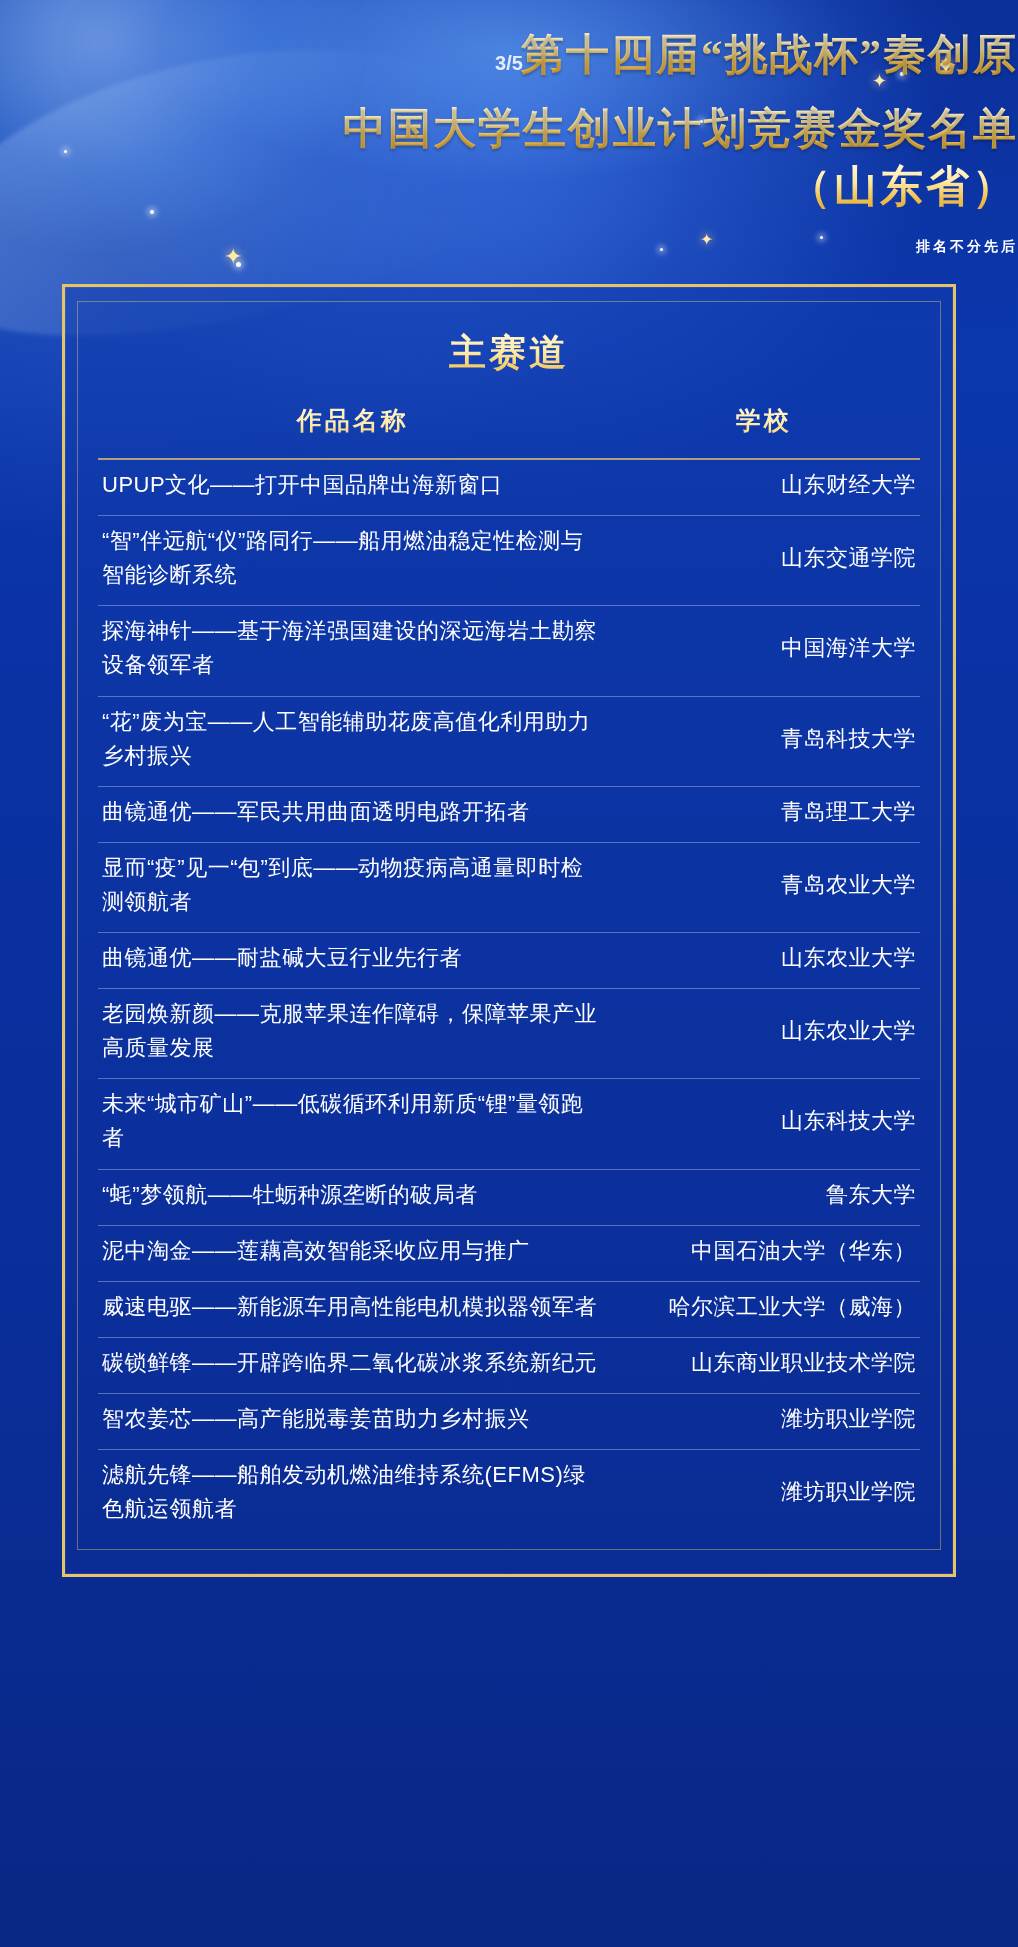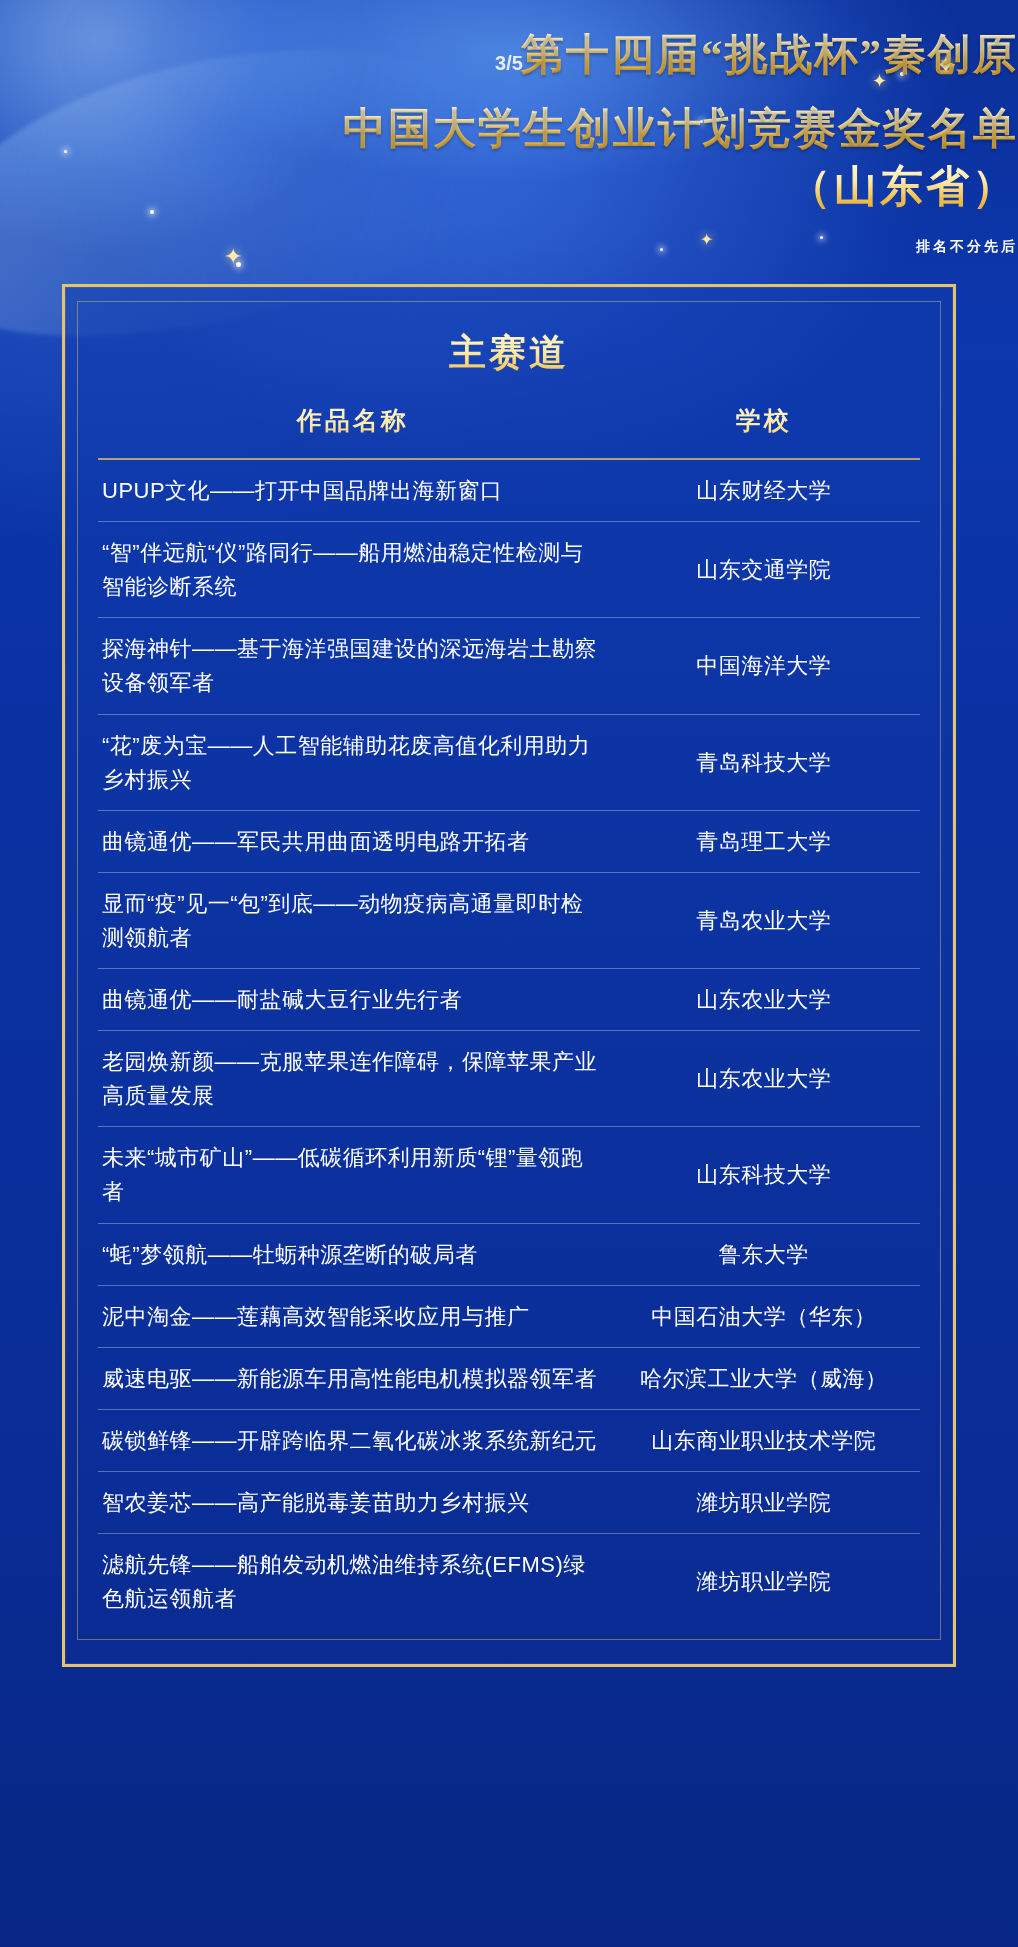--- a/index.html
+++ b/index.html
@@ -154,35 +154,35 @@
     background: linear-gradient(180deg, #fffbe8 0%, #ffeaa6 45%, #f0c054 75%, #dfa831 100%);
     -webkit-background-clip: text;
     background-clip: text;
     color: transparent;
     border-bottom: 2px solid rgba(231,195,104,0.75);
   }
   table.awards td {
     color: #ffffff;
     font-size: 22px;
     line-height: 1.55;
-    padding: 14px 4px 13px 4px;
+    padding: 8px 4px 13px 4px;
     border-bottom: 1px solid rgba(255,255,255,0.32);
     vertical-align: middle;
     font-family: "Liberation Sans", "DejaVu Sans", sans-serif;
     letter-spacing: 0.5px;
   }
   table.awards tr:last-child td { border-bottom: none; }
   td.work {
     width: 62%;
     padding-left: 26px;
     padding-right: 14px;
   }
   td.school {
     width: 38%;
-    text-align: center;
+    text-align: right;
     white-space: nowrap;
   }
   .col-work-head { width: 62%; }
   .col-school-head { width: 38%; }
 </style>
 </head>
 <body>
 
 <div class="poster">
   <div class="glow-left"></div>

